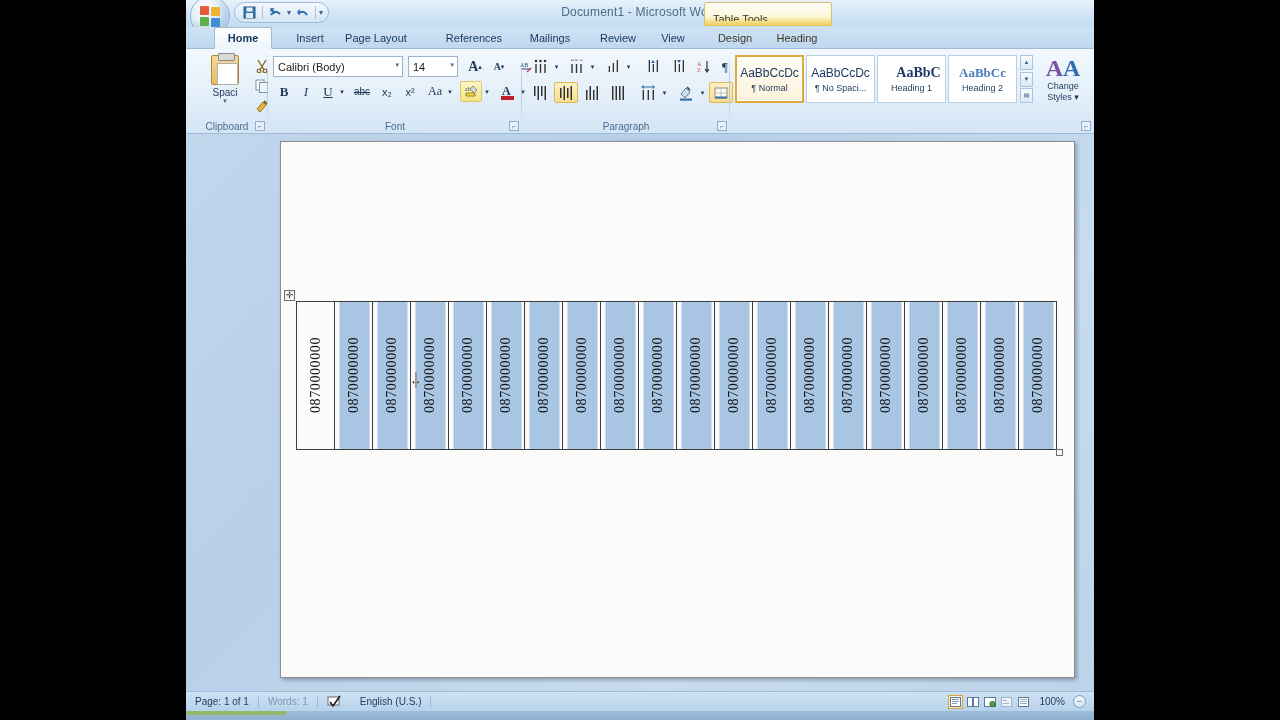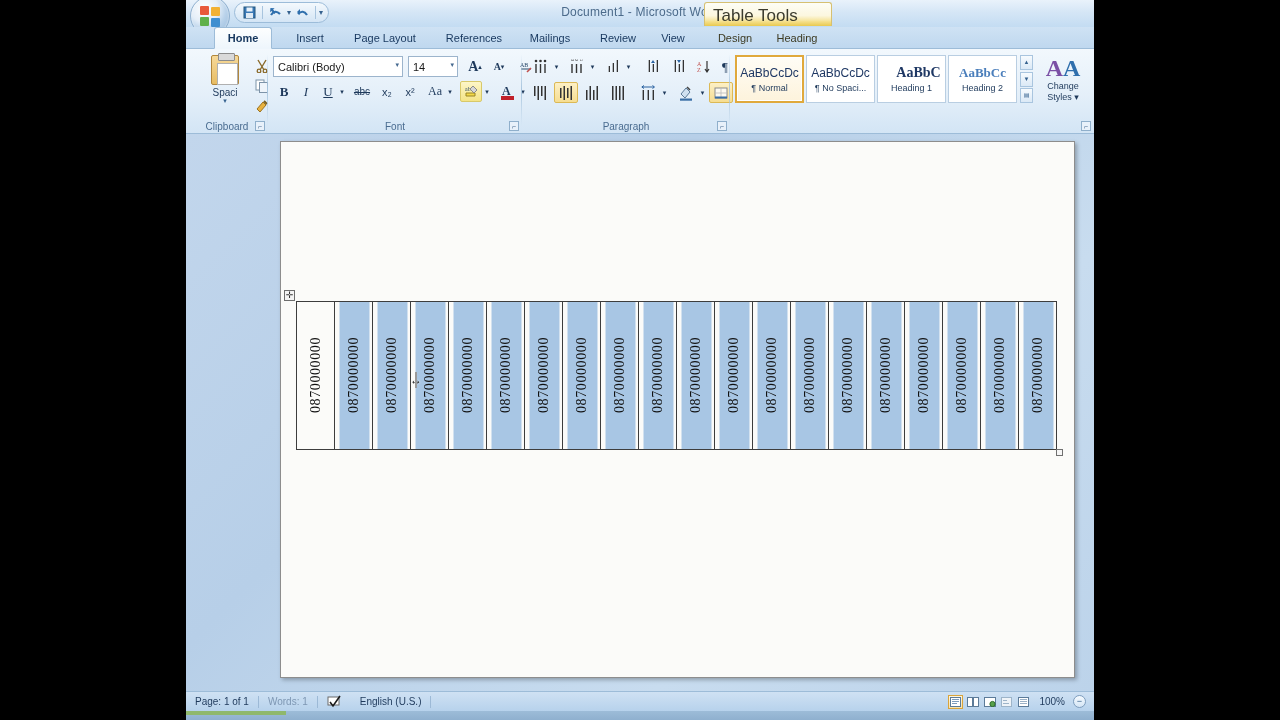--- a/index.html
+++ b/index.html
@@ -53,21 +53,21 @@
   }
 
   
   .ctx-tools {
     position:absolute; left:518px; top:2px; width:128px; height:24px;
     background:linear-gradient(180deg,#fdfdf6 0%, #fcf7df 55%, #f5e49a 78%, #f2d874 100%);
     border:1px solid #d6c071; border-bottom:none;
     border-radius:3px 3px 0 0;
   }
   .ctx-tools span {
-    position:absolute; left:8px; top:3px; font-size:17px; color:#3b3b2e;text-align:center;
+    position:absolute; left:8px; top:10px; font-size:11px; color:#3b3b2e;text-align:center;
   }
   .ctx-underline {
     position:absolute; left:519px; top:21px; width:126px; height:5px;
     background:linear-gradient(180deg,#f6e293,#e9c94f);
   }
 
   
   .tabrow {
     position:absolute; left:0; top:27px; width:908px; height:22px;
     background:linear-gradient(180deg,#cfe2f4,#bfd8ef);
@@ -300,21 +300,21 @@
     <div class="ctx-underline"></div>
   </div>
 
   <div class="tabrow">
     <div class="tab active" style="left:28px;width:58px;">
         <span>Home</span>
       </div>
     <div class="tab" style="left:98px;width:52px;">
         <span>Insert</span>
       </div>
-    <div class="tab" style="left:155px;width:88px;">
+    <div class="tab" style="left:146px;width:88px;">
         <span>Page Layout</span>
       </div>
     <div class="tab" style="left:248px;width:80px;">
         <span>References</span>
       </div>
     <div class="tab" style="left:331px;width:66px;">
         <span>Mailings</span>
       </div>
     <div class="tab" style="left:403px;width:58px;">
         <span>Review</span>

